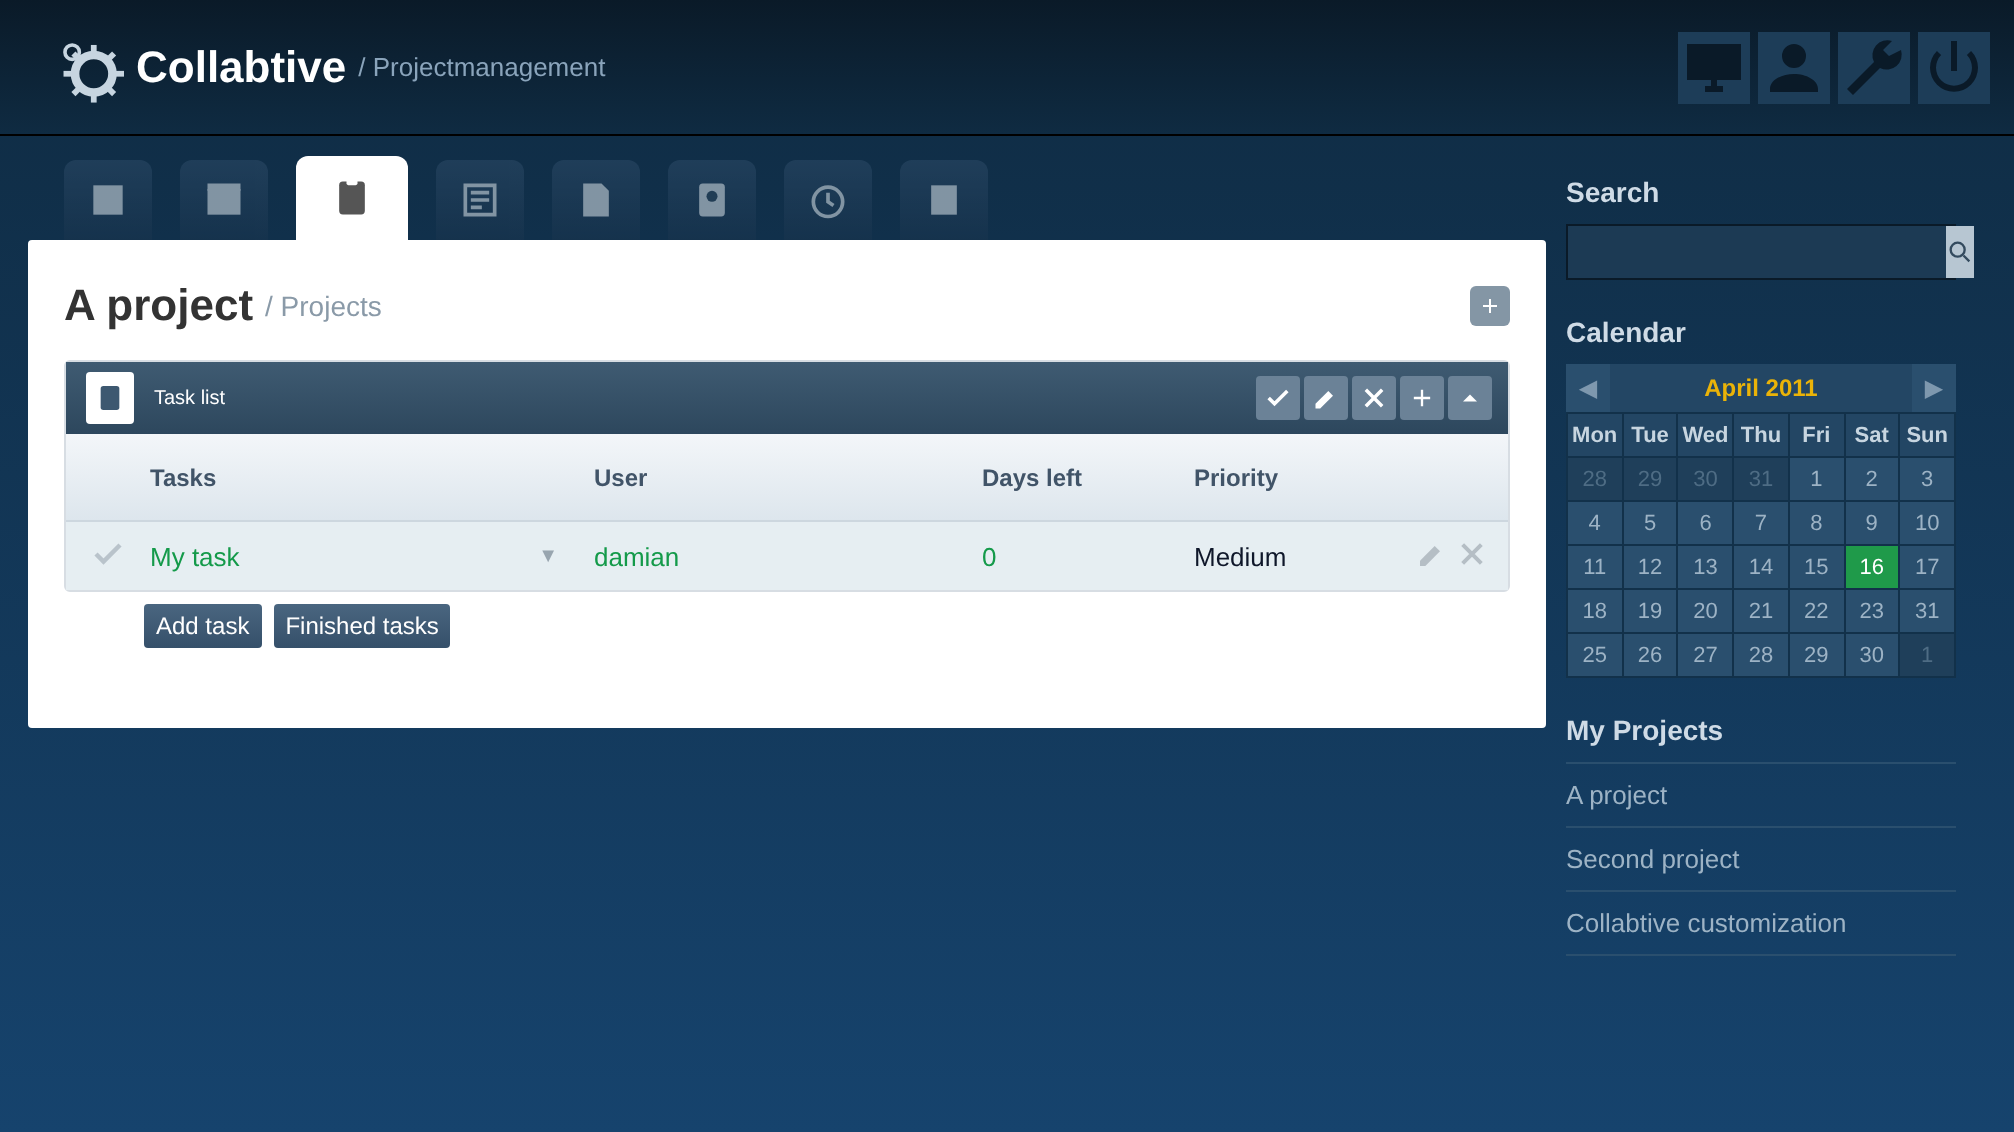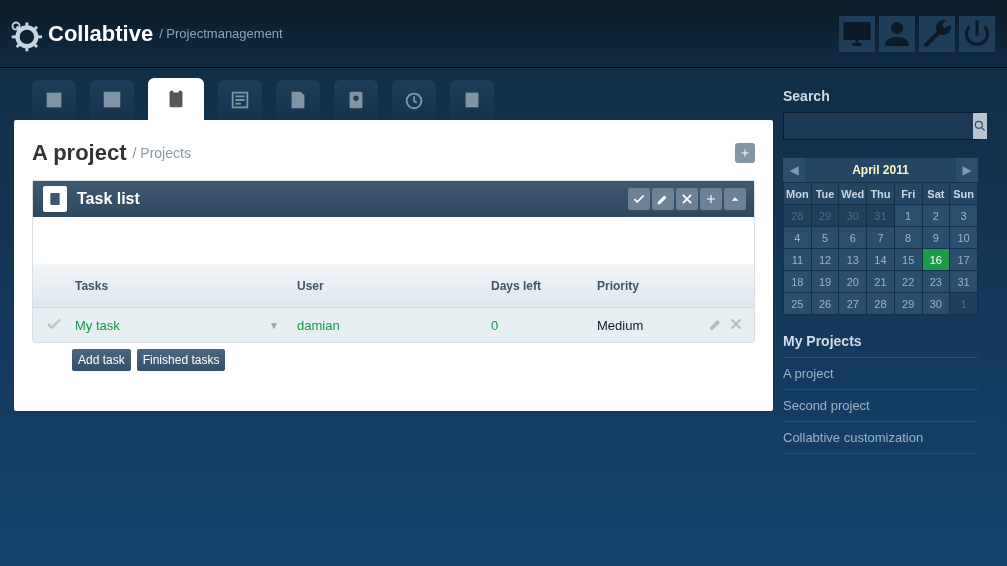--- a/index.html
+++ b/index.html
@@ -12,21 +12,21 @@
     color: #333;
     overflow: hidden;
   }
   
   .header {
     height: 68px;
     background: linear-gradient(to bottom, #0a1a28 0%, #0f2b42 100%);
     border-bottom: 1px solid #000;
     display: flex;
     align-items: center;
-    padding: 0 12px 0 6px;
+    padding: 0 12px 0 26px;
   }
   .logo-gear {
     width: 36px; height: 36px; position: relative; margin-right: 6px;
   }
   .brand-text { color: #fff; font-size: 22px; font-weight: bold; }
   .brand-sub { color: #8aa4bb; font-size: 13px; margin-left: 6px; }
   .header-spacer { flex: 1; }
   .header-icons { display: flex; gap: 4px; }
   .hicon {
     width: 36px; height: 36px;
@@ -67,25 +67,25 @@
   .panel-add { margin-left:auto; width:20px;height:20px;background:#8496a5;display:flex;align-items:center;justify-content:center;cursor:pointer;border-radius:3px;}
   .panel-add svg{fill:#fff;width:12px;height:12px;}
   
   .tl-block { border:1px solid #d7dde3; border-radius:3px; }
   .tl-head {
     background: linear-gradient(to bottom,#3f5b72,#2d475d);
     color:#fff; height:36px; display:flex; align-items:center; padding:0 8px 0 10px;
   }
   .tl-head-icon{width:24px;height:26px;background:#fff;border-radius:2px;display:flex;align-items:center;justify-content:center;margin-right:10px;}
   .tl-head-icon svg{fill:#3d5870;width:16px;height:16px;}
-  .tl-title{font-weight:bold;font-size:16px;}
+  .tl-title{font-weight:normal;font-size:10px;}
   .tl-head-actions{margin-left:auto;display:flex;gap:2px;}
   .ha{width:22px;height:22px;background:#6b8297;display:flex;align-items:center;justify-content:center;cursor:pointer;border-radius:2px;}
   .ha svg{fill:#fff;width:14px;height:14px;}
-  .tl-cols{display:flex;background:linear-gradient(to bottom,#f3f6f9,#dde6ed);height:44px;align-items:center;border-bottom:1px solid #cdd7df;font-weight:bold;color:#415468;font-size:12px;margin-top:47px;}
+  .tl-cols{display:flex;background:linear-gradient(to bottom,#f3f6f9,#dde6ed);height:44px;align-items:center;border-bottom:1px solid #cdd7df;font-weight:bold;color:#415468;font-size:12px;}
   .c-check{width:42px;}
   .c-task{width:222px;padding-left:0;}
   .c-user{width:194px;}
   .c-days{width:106px;}
   .c-prio{width:88px;}
   .c-act{flex:1;text-align:right;padding-right:10px;}
   .tl-row{display:flex;height:34px;align-items:center;background:#e6eef2;}
   .tl-row .c-task a,.tl-row .c-user a{color:#149a4a;text-decoration:none;}
   .tl-row .c-prio{color:#0f172a;}
   .tl-row .c-days{color:#149a4a;}
@@ -100,21 +100,21 @@
   .r-section{margin-bottom:18px;}
   .r-title{color:#cfdbe6;font-weight:bold;font-size:14px;margin-bottom:8px;}
   .r-search{display:flex;border:1px solid #0a1a28;}
   .r-search input{flex:1;background:#1c3a54;border:none;height:26px;color:#cfdbe6;padding:0 6px;outline:none;}
   .r-search button{width:30px;background:#b7c6d2;border:none;cursor:pointer;display:flex;align-items:center;justify-content:center;}
   .r-search button svg{fill:#334a5e;width:14px;height:14px;}
   
   .cal{border-collapse:collapse;width:100%;}
   .cal-nav{display:flex;background:#234664;height:24px;align-items:center;}
   .cal-arrow{width:22px;text-align:center;cursor:pointer;color:#7e98ae;font-size:12px;background:#2a4f6e;height:100%;display:flex;align-items:center;justify-content:center;}
-  .cal-month{flex:1;text-align:center;color:#fef9c3;font-size:12px;font-weight:bold;}
+  .cal-month{flex:1;text-align:center;color:#eab308;font-size:12px;font-weight:bold;}
   .cal th,.cal td{width:25px;height:22px;text-align:center;font-size:11px;border:1px solid #12314a;}
   .cal th{background:#234664;color:#c7d5e0;font-weight:bold;}
   .cal td{background:#2a4f6e;color:#9db3c5;cursor:pointer;}
   .cal td.dim{color:#4e6c84;background:#1f3f5a;}
   .cal td.today{background:#1f9a4a;color:#fff;}
   
   .proj-list{list-style:none;border-top:1px solid #2a4f6e;}
   .proj-list li{border-bottom:1px solid #2a4f6e;padding:8px 0;color:#9db3c5;cursor:pointer;font-size:13px;}
 </style>
 </head>
@@ -308,20 +308,21 @@
         <button>
             <svg viewBox="0 0 24 24">
               <circle cx="10" cy="10" r="6" fill="none" stroke="#334a5e" stroke-width="2"></circle>
               <path d="M15 15l5 5" stroke="#334a5e" stroke-width="2"></path>
             </svg>
           </button>
       </div>
     </div>
 
     <div class="r-section">
+      <div class="r-title">Calendar</div>
       <div class="cal-nav">
         <div class="cal-arrow">◀</div>
         <div class="cal-month">April 2011</div>
         <div class="cal-arrow">▶</div>
       </div>
       <table class="cal">
         <thead>
             <tr id="cal-head">
               <th>Mon</th>
               <th>Tue</th>

